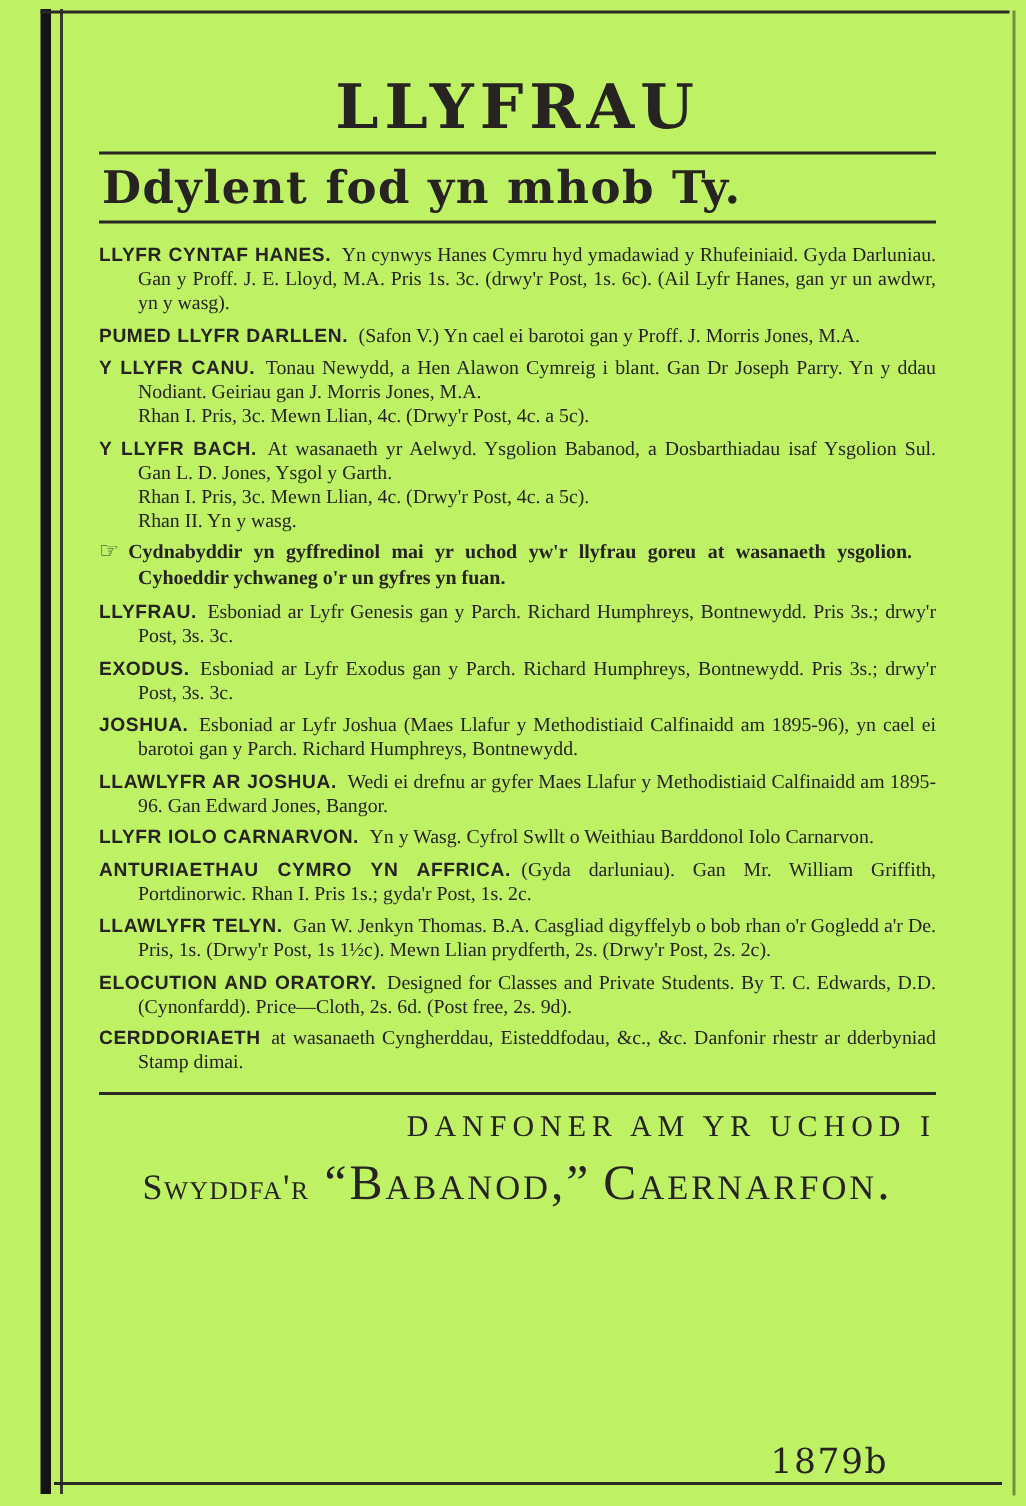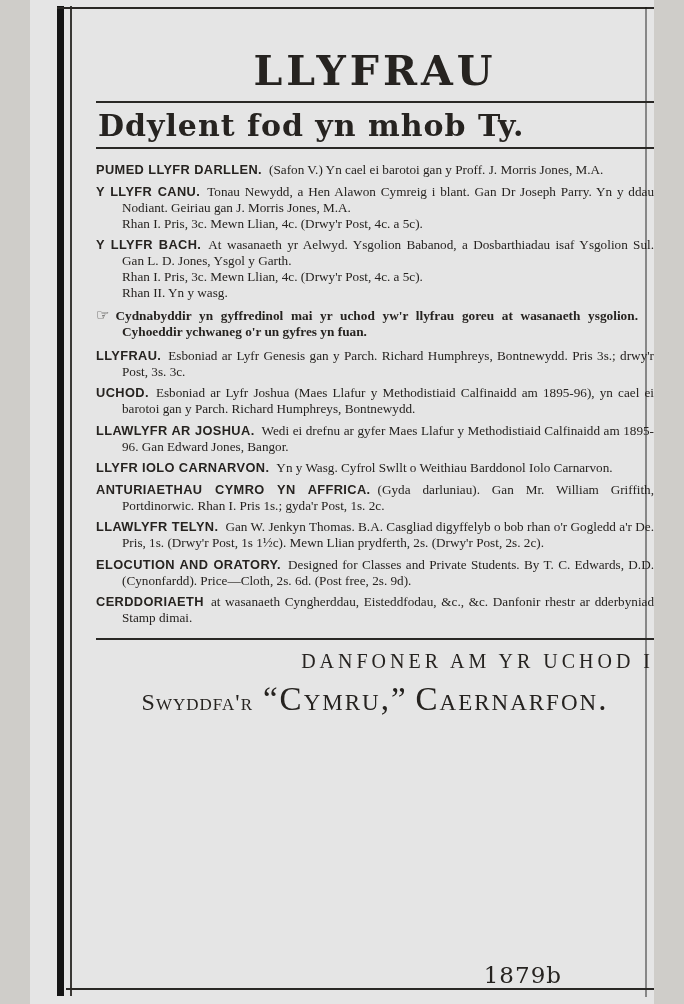--- a/index.html
+++ b/index.html
@@ -1,20 +1,20 @@
 <!DOCTYPE html>
 <html><head>
 <meta charset="utf-8">
 <style>
   html,body { margin:0; padding:0; background:#cfcdc9; }
   .page {
     position:relative;
-    width:624px; height:1004px;
+    width:684px; height:1004px;
     margin:0 auto;
-    background:#e5e5e5;
+    background:#bef264;
     color:#262320;
     font-family:"Liberation Serif", serif;
     overflow:hidden;
   }
   
   .scan-left-thick { position:absolute; left:27px; top:6px; width:7px; height:990px; background:#141414; }
   .scan-left-thin  { position:absolute; left:40px; top:6px; width:2px; height:990px; background:#3a3835; }
   .scan-top        { position:absolute; left:27px; top:7px;  width:646px; height:2px; background:#2a2825; }
   .scan-right      { position:absolute; right:7px; top:7px;  width:2px; height:990px; background:rgba(20,20,20,0.45); }
   .scan-bottom     { position:absolute; left:36px; top:988px; width:632px; height:2px; background:#2a2825; }
@@ -109,20 +109,23 @@
 
   <div class="content">
 
     <h1 class="title">LLYFRAU</h1>
     <hr class="rule">
     <h2 class="subtitle">Ddylent fod yn mhob Ty.</h2>
     <hr class="rule2">
 
     <div class="entries">
 
+      <p class="entry">
+        <span class="h">LLYFR CYNTAF HANES.</span><span>Yn cynwys Hanes Cymru hyd ymadawiad y Rhufeiniaid. Gyda Darluniau. Gan y Proff. J. E. Lloyd, M.A. Pris 1s. 3c. (drwy'r Post, 1s. 6c). (Ail Lyfr Hanes, gan yr un awdwr, yn y wasg).</span>
+      </p>
 
       <p class="entry">
         <span class="h">PUMED LLYFR DARLLEN.</span><span>(Safon V.) Yn cael ei barotoi gan y Proff. J. Morris Jones, M.A.</span>
       </p>
 
       <p class="entry">
         <span class="h">Y LLYFR CANU.</span><span>Tonau Newydd, a Hen Alawon Cymreig i blant. Gan Dr Joseph Parry. Yn y ddau Nodiant. Geiriau gan J. Morris Jones, M.A.</span>
         <span class="subline">Rhan I. Pris, 3c. Mewn Llian, 4c. (Drwy'r Post, 4c. a 5c).</span>
       </p>
 
@@ -133,23 +136,26 @@
       </p>
 
       <p class="notice">
         <span class="hand">☞</span><span>Cydnabyddir yn gyffredinol mai yr uchod yw'r llyfrau goreu at wasanaeth ysgolion. Cyhoeddir ychwaneg o'r un gyfres yn fuan.</span>
       </p>
 
       <p class="entry">
         <span class="h">LLYFRAU.</span><span>Esboniad ar Lyfr Genesis gan y Parch. Richard Humphreys, Bontnewydd. Pris 3s.; drwy'r Post, 3s. 3c.</span>
       </p>
 
+      <p class="entry">
+        <span class="h">EXODUS.</span><span>Esboniad ar Lyfr Exodus gan y Parch. Richard Humphreys, Bontnewydd. Pris 3s.; drwy'r Post, 3s. 3c.</span>
+      </p>
 
       <p class="entry">
-        <span class="h">UCHOD.</span><span>Esboniad ar Lyfr Joshua (Maes Llafur y Methodistiaid Calfinaidd am 1895-96), yn cael ei barotoi gan y Parch. Richard Humphreys, Bontnewydd.</span>
+        <span class="h">JOSHUA.</span><span>Esboniad ar Lyfr Joshua (Maes Llafur y Methodistiaid Calfinaidd am 1895-96), yn cael ei barotoi gan y Parch. Richard Humphreys, Bontnewydd.</span>
       </p>
 
       <p class="entry">
         <span class="h">LLAWLYFR AR JOSHUA.</span><span>Wedi ei drefnu ar gyfer Maes Llafur y Methodistiaid Calfinaidd am 1895-96. Gan Edward Jones, Bangor.</span>
       </p>
 
       <p class="entry">
         <span class="h">LLYFR IOLO CARNARVON.</span><span>Yn y Wasg. Cyfrol Swllt o Weithiau Barddonol Iolo Carnarvon.</span>
       </p>
 
@@ -169,20 +175,20 @@
         <span class="h">CERDDORIAETH</span><span>at wasanaeth Cyngherddau, Eisteddfodau, &amp;c., &amp;c. Danfonir rhestr ar dderbyniad Stamp dimai.</span>
       </p>
 
     </div>
 
     <hr class="footer-rule">
 
     <p class="send-line">DANFONER AM YR UCHOD I</p>
 
     <p class="office-line">
-      <span class="office">Swyddfa'r</span><span class="paper-name">“Cymru,”</span><span class="city">Caernarfon.</span>
+      <span class="office">Swyddfa'r</span><span class="paper-name">“Babanod,”</span><span class="city">Caernarfon.</span>
     </p>
 
   </div>
 
   <div class="page-number">1879b</div>
 
 </div>
 
 </body></html>

